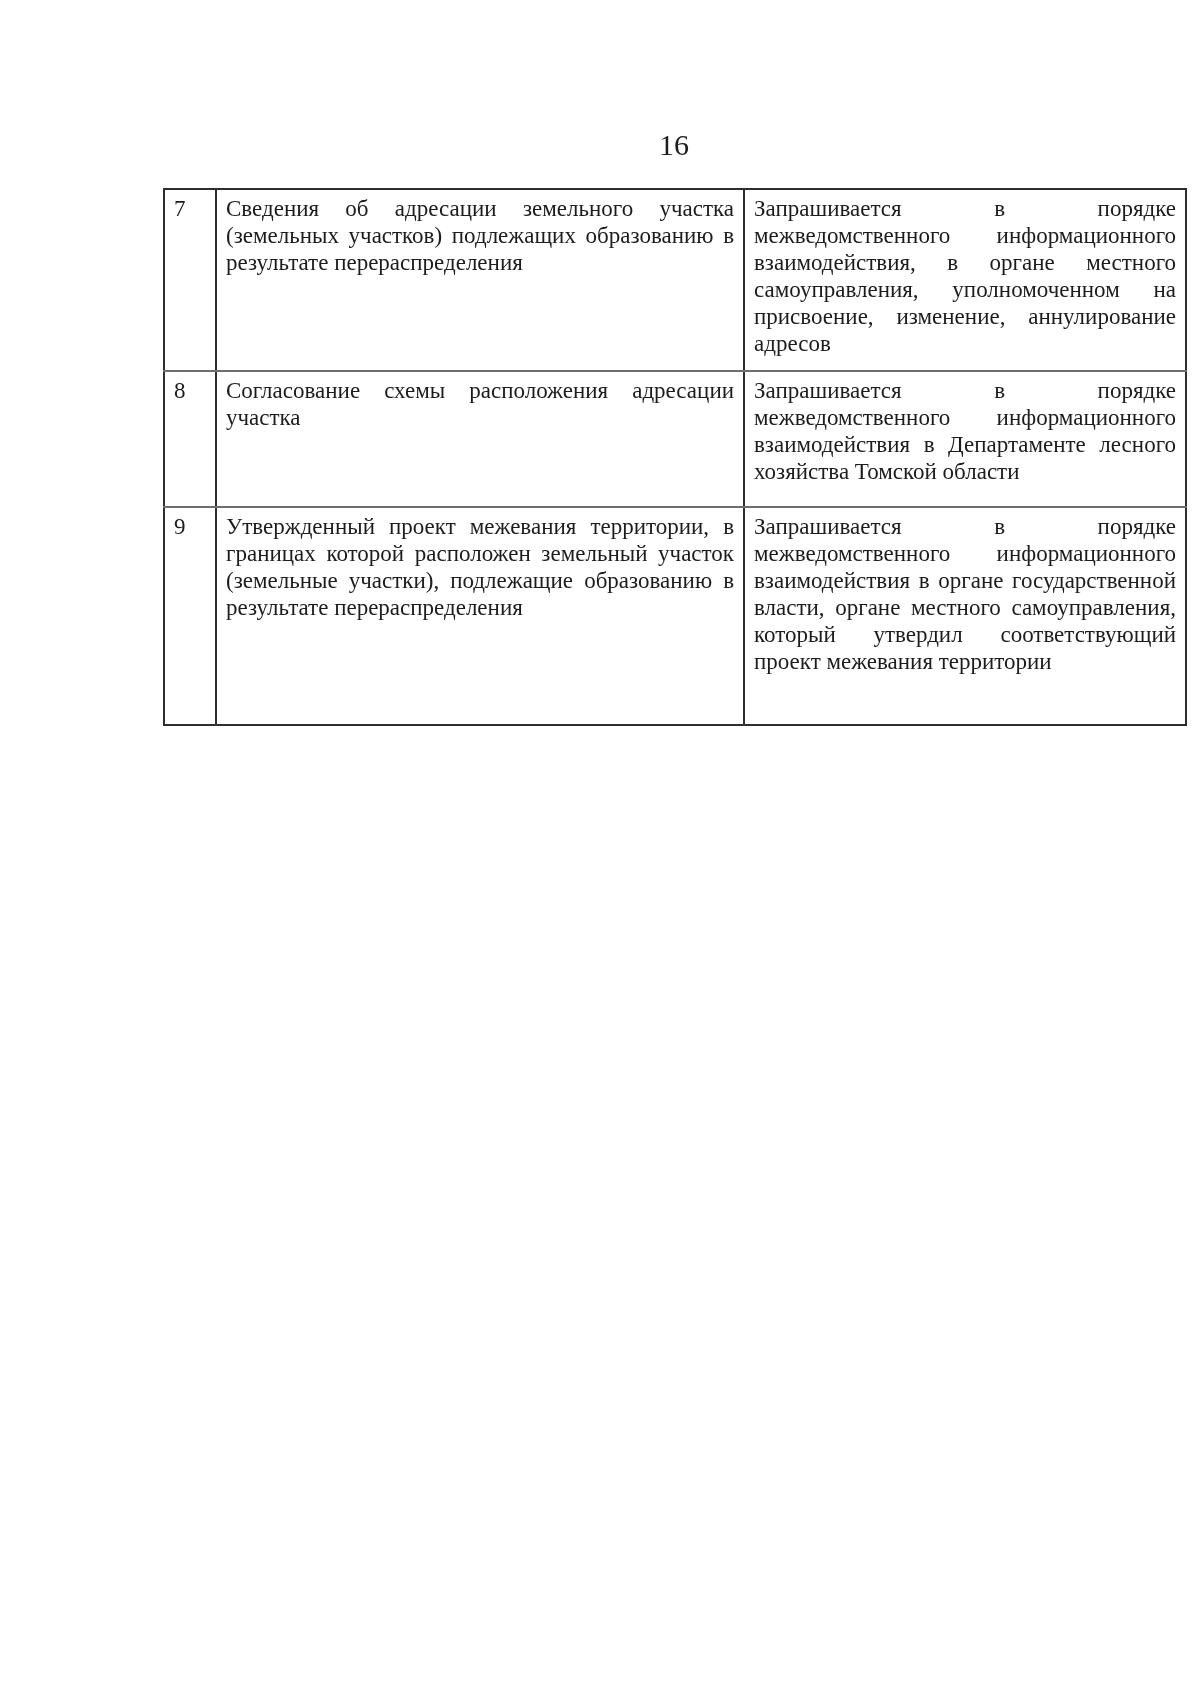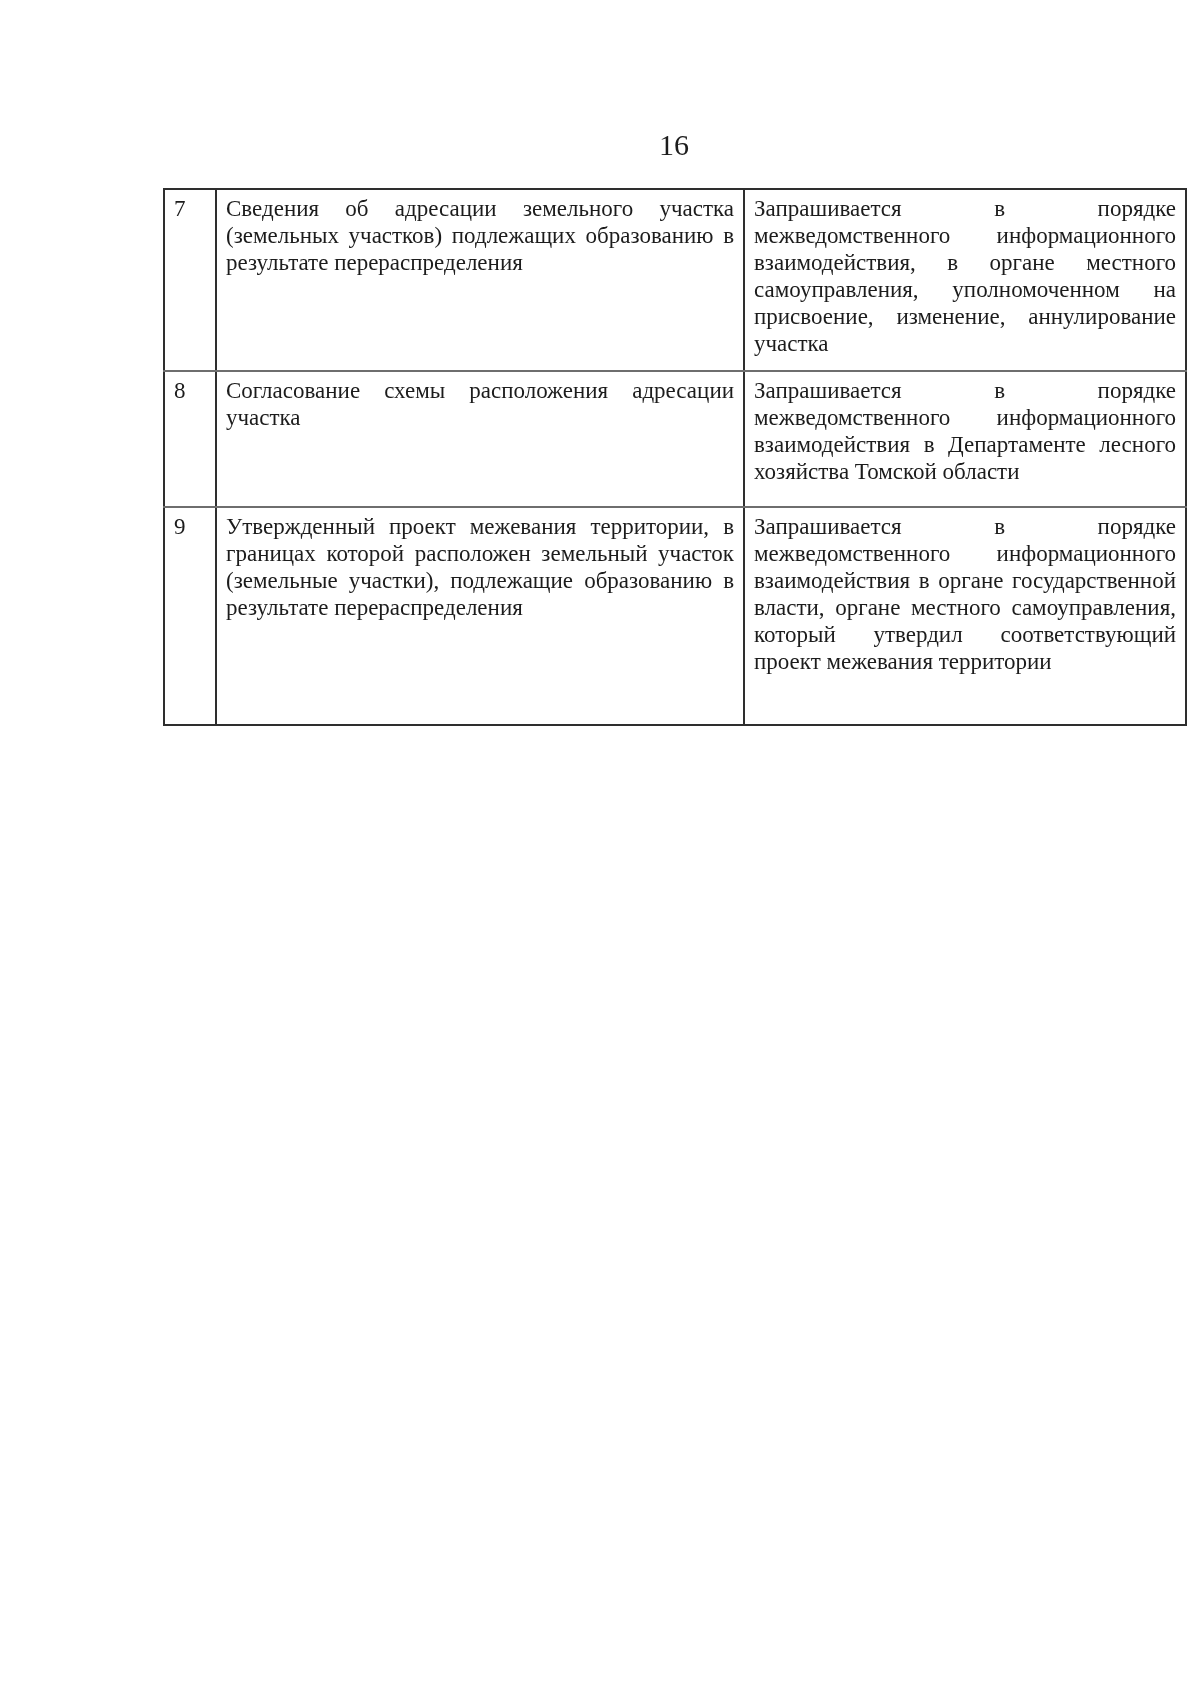--- a/index.html
+++ b/index.html
@@ -74,21 +74,21 @@
   <table class="doc-table">
     <colgroup>
       <col class="c-num">
       <col class="c-item">
       <col class="c-note">
     </colgroup>
     <tbody>
       <tr class="row-h1">
         <td class="cell-num">7</td>
         <td class="cell-item">Сведения об адресации земельного участка (земельных участков) подлежащих образованию в результате перераспределения</td>
-        <td class="cell-note">Запрашивается в порядке межведомственного информационного взаимодействия, в органе местного самоуправления, уполномоченном на присвоение, изменение, аннулирование участка</td>
+        <td class="cell-note">Запрашивается в порядке межведомственного информационного взаимодействия, в органе местного самоуправления, уполномоченном на присвоение, изменение, аннулирование адресов</td>
       </tr>
       <tr class="row-h2">
         <td class="cell-num">8</td>
         <td class="cell-item">Согласование схемы расположения адресации участка</td>
         <td class="cell-note">Запрашивается в порядке межведомственного информационного взаимодействия в Департаменте лесного хозяйства Томской области</td>
       </tr>
       <tr class="row-h3">
         <td class="cell-num">9</td>
         <td class="cell-item">Утвержденный проект межевания территории, в границах которой расположен земельный участок (земельные участки), подлежащие образованию в результате перераспределения</td>
         <td class="cell-note">Запрашивается в порядке межведомственного информационного взаимодействия в органе государственной власти, органе местного самоуправления, который утвердил соответствующий проект межевания территории</td>

